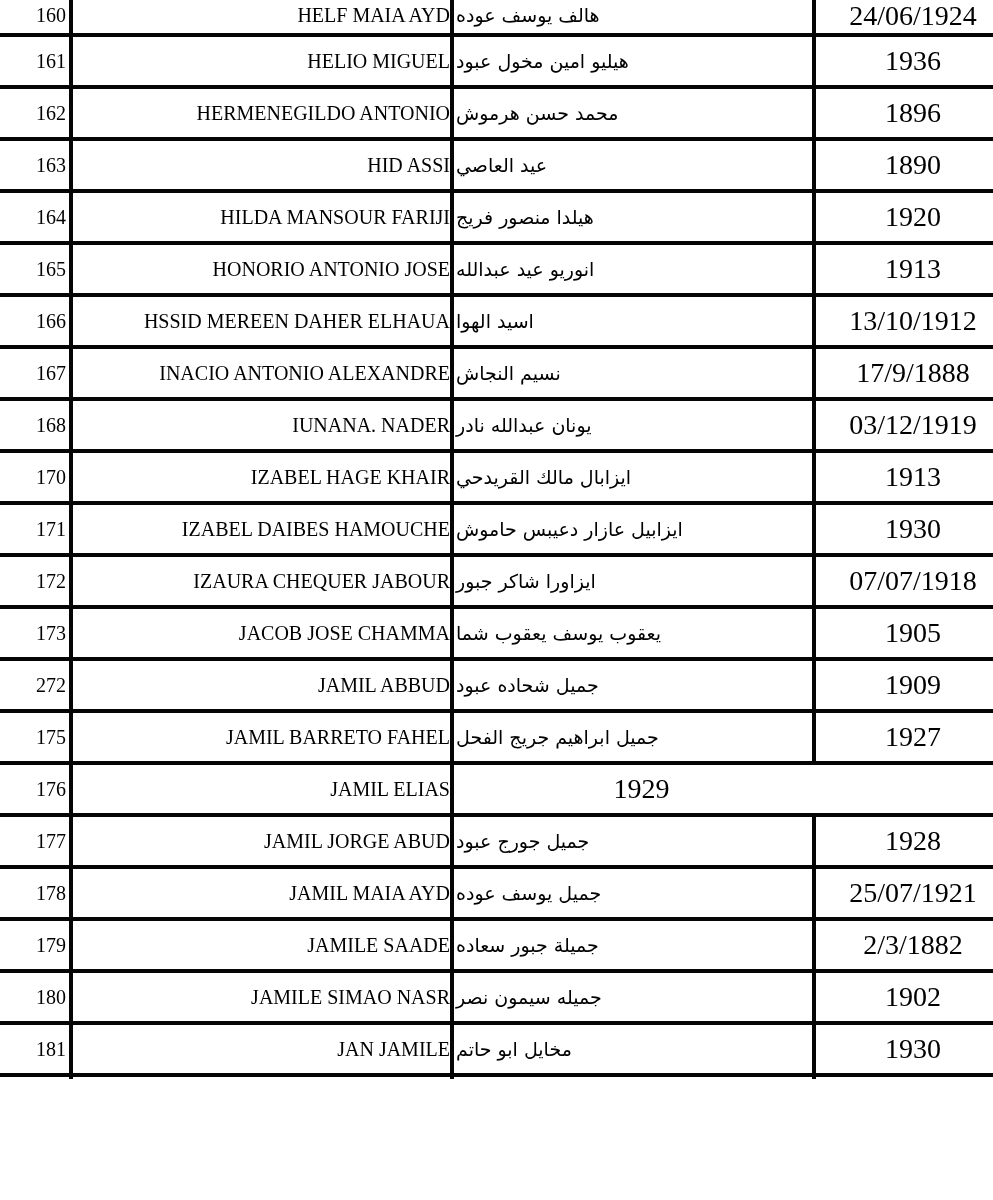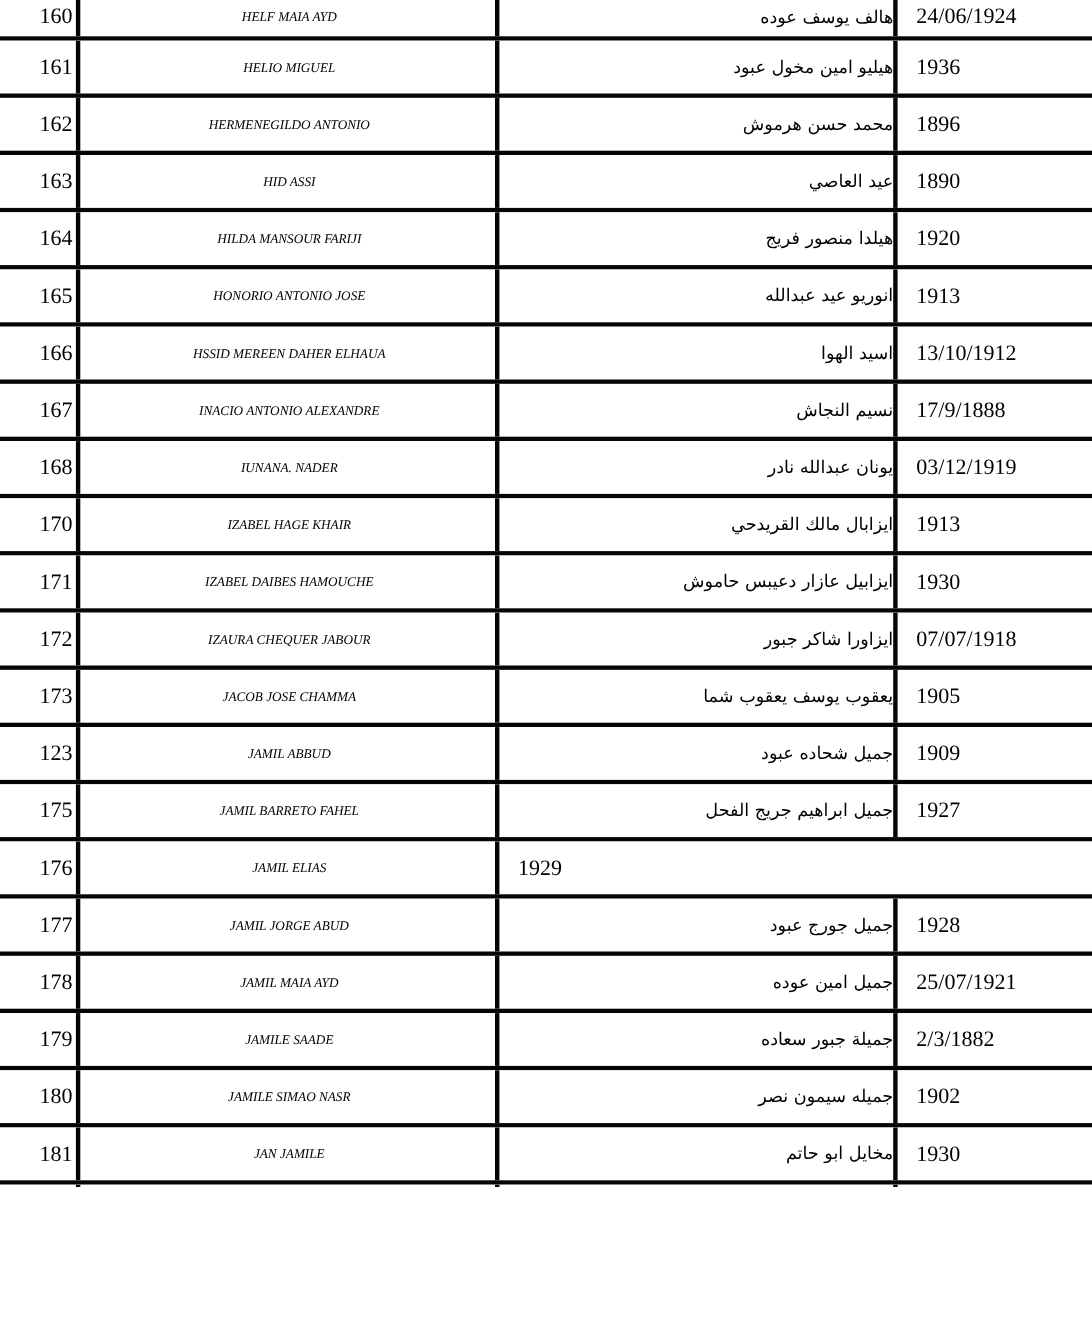--- a/index.html
+++ b/index.html
@@ -46,34 +46,34 @@
   .cell.arabic,
   .cell.date {
     border-left: 4px solid #050505;
   }
   .cell.num {
     text-align: right;
     padding-right: 3px;
     font-size: 20px;
   }
   .cell.latin {
-    text-align: center;
+    text-align: right;
     padding-left: 3px;
-    font-size: 12px;
-    font-style: italic;
+    font-size: 20px;
   }
   .cell.arabic {
     direction: rtl;
-    text-align: right; 
-    padding-left: 14px;
+    text-align: left; 
+    padding-left: 2px;
     font-family: "DejaVu Sans", sans-serif;
-    font-size: 16px;
+    font-size: 19px;
   }
   .cell.date {
-    font-size: 20px;
+    text-align: center;
+    font-size: 28px;
     padding-left: 17px;
   }
 </style>
 </head>
 <body>
 
 <div class="page">
   <div class="table" id="registry-table">
       <div class="row partial">
         <div class="cell num">160</div>
@@ -147,21 +147,21 @@
         <div class="cell arabic" dir="rtl">ايزاورا شاكر جبور</div>
         <div class="cell date">07/07/1918</div>
       </div>
       <div class="row">
         <div class="cell num">173</div>
         <div class="cell latin">JACOB JOSE CHAMMA</div>
         <div class="cell arabic" dir="rtl">يعقوب يوسف يعقوب شما</div>
         <div class="cell date">1905</div>
       </div>
       <div class="row">
-        <div class="cell num">123</div>
+        <div class="cell num">272</div>
         <div class="cell latin">JAMIL ABBUD</div>
         <div class="cell arabic" dir="rtl">جميل شحاده عبود</div>
         <div class="cell date">1909</div>
       </div>
       <div class="row">
         <div class="cell num">175</div>
         <div class="cell latin">JAMIL BARRETO FAHEL</div>
         <div class="cell arabic" dir="rtl">جميل ابراهيم جريج الفحل</div>
         <div class="cell date">1927</div>
       </div>
@@ -172,21 +172,21 @@
       </div>
       <div class="row">
         <div class="cell num">177</div>
         <div class="cell latin">JAMIL JORGE ABUD</div>
         <div class="cell arabic" dir="rtl">جميل جورج عبود</div>
         <div class="cell date">1928</div>
       </div>
       <div class="row">
         <div class="cell num">178</div>
         <div class="cell latin">JAMIL MAIA AYD</div>
-        <div class="cell arabic" dir="rtl">جميل امين عوده</div>
+        <div class="cell arabic" dir="rtl">جميل يوسف عوده</div>
         <div class="cell date">25/07/1921</div>
       </div>
       <div class="row">
         <div class="cell num">179</div>
         <div class="cell latin">JAMILE SAADE</div>
         <div class="cell arabic" dir="rtl">جميلة جبور سعاده</div>
         <div class="cell date">2/3/1882</div>
       </div>
       <div class="row">
         <div class="cell num">180</div>

